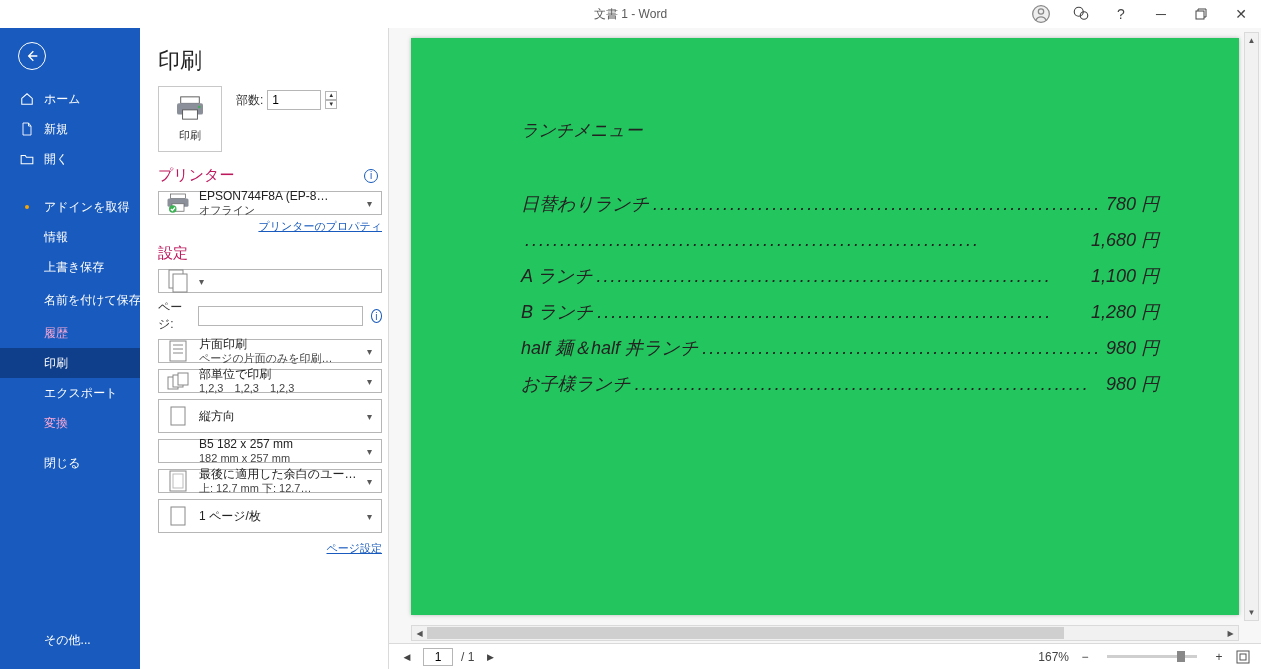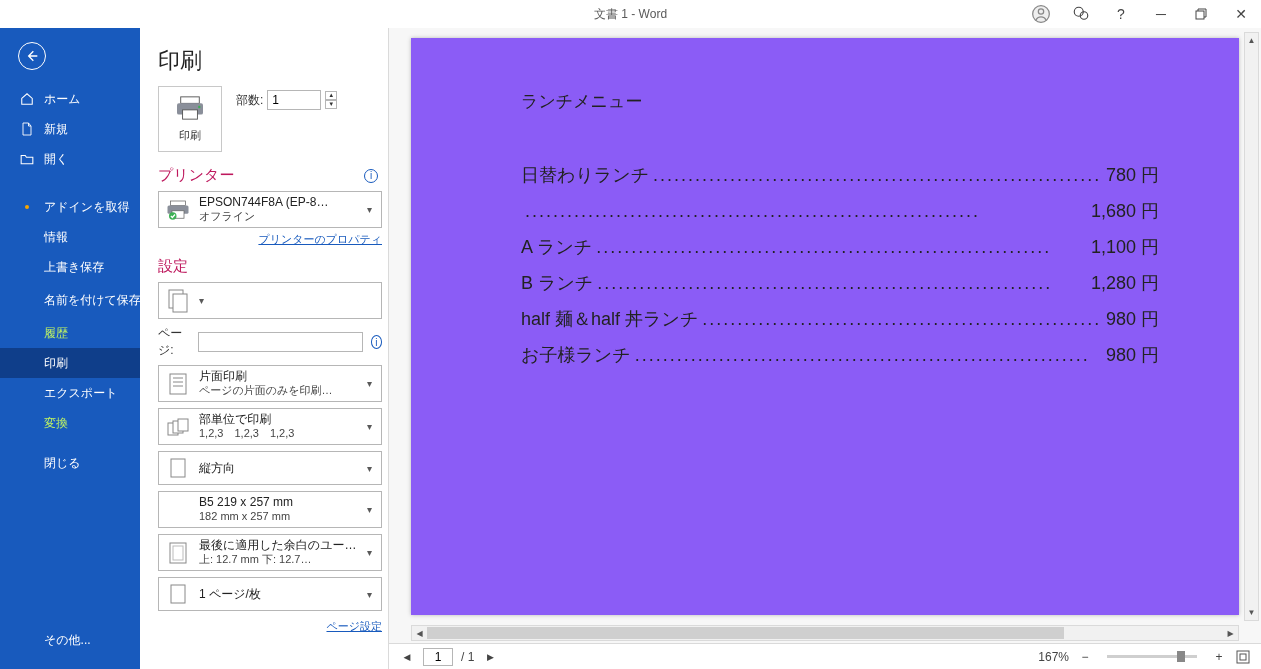--- a/index.html
+++ b/index.html
@@ -10,51 +10,51 @@
 .titlebar .iconbtn { width: 40px; height: 28px; display: flex; align-items: center; justify-content: center; color: #444; font-size: 14px; }
 .titlebar .iconbtn.avatar svg { width: 20px; height: 20px; }
 .main { flex: 1; display: flex; min-height: 0; }
 .sidebar { width: 140px; background: #185abd; color: #fff; display: flex; flex-direction: column; padding-top: 14px; font-size: 12px; }
 .sidebar .back { width: 28px; height: 28px; margin: 0 0 14px 18px; display:flex; align-items:center; justify-content:center; border:1px solid #fff; border-radius:50%; }
 .sidebar .item { height: 30px; display: flex; align-items: center; padding-left: 20px; gap: 10px; white-space: nowrap; }
 .sidebar .item.hasicon { padding-left: 20px; }
 .sidebar .item.noicon { padding-left: 44px; }
 .sidebar .item.twoline { height: 36px; line-height: 1.2; }
 .sidebar .item.sel { background: #0f3e8a; }
-.sidebar .item.dim { color: #bef264; }
+.sidebar .item.dim { color: #f9a8d4; }
 .sidebar .bullet { width:4px;height:4px;border-radius:50%;background:#f7a500; }
 .sidebar .push { flex: 1; }
 .sidebar .ico { width:14px; display:flex; justify-content:center; }
 .content { flex: 1; display: flex; min-height: 0; }
 .settings { width: 248px; padding: 18px 10px 10px 18px; color: #333; font-size: 12px; display:flex; flex-direction:column; }
 .settings h1 { font-size: 22px; font-weight: 400; color: #222; margin-bottom: 10px; }
 .printrow { display: flex; align-items: flex-start; gap: 14px; margin-bottom: 14px; }
 .bigbtn { width: 64px; height: 66px; border: 1px solid #c8c8c8; display:flex; flex-direction:column; align-items:center; justify-content:center; gap:4px; background:#fff; }
 .bigbtn .cap { font-size: 11px; }
 .copies { display:flex; align-items:center; gap:4px; margin-top: 4px; }
 .copies input { width: 54px; height: 20px; border: 1px solid #b6b6b6; font-size: 12px; padding: 0 4px; }
 .copies .spin { width:12px; display:flex; flex-direction:column; }
 .copies .spin span { height:9px; border:1px solid #b6b6b6; font-size:7px; line-height:6px; text-align:center; }
 .sechdr { display:flex; align-items:center; justify-content:space-between; }
 .sechdr h2 { color: #be185d; font-size: 15px; font-weight: 400; }
 .info { width:14px;height:14px;border:1px solid #185abd;border-radius:50%;color:#185abd;font-size:10px;display:flex;align-items:center;justify-content:center; }
 .dropdown { height: 34px; border: 1px solid #b6b6b6; background: #fff; display: flex; align-items: center; padding: 0 4px 0 6px; gap: 8px; margin-top: 6px; width: 224px; position: relative; }
-.dropdown.h40 { height: 37px; margin-top: 6px; }
+.dropdown.h40 { height: 24px; margin-top: 6px; }
 .dropdown .icoslot { width: 26px; display:flex; align-items:center; justify-content:center; flex-shrink:0; }
 .dropdown .txt { flex:1; line-height:1.25; overflow:hidden; white-space: nowrap; text-overflow: ellipsis; }
 .dropdown .txt .l1 { font-size:12px; color:#222; }
 .dropdown .txt .l2 { font-size:11px; color:#444; overflow:hidden; text-overflow:ellipsis;}
 .dropdown .caret { width:10px; color:#595959; font-size:10px; }
 .linkrow { text-align: right; width: 224px; margin: 4px 0 10px; }
 .linkrow a { color: #185abd; font-size: 11px; text-decoration: underline; }
 .pagesrow { display:flex; align-items:center; gap:8px; margin-top:6px; width: 224px; }
 .pagesrow input { flex:1; height:20px; border:1px solid #b6b6b6; padding:0 4px; font-size:12px; }
 .preview { flex: 1; display:flex; flex-direction:column; background:#f7f7f7; border-left:1px solid #dadada; min-width:0; }
 .preview .canvas { flex:1; position:relative; overflow:hidden; }
-.preview .page { position:absolute; left:22px; top:10px; right:22px; bottom:10px; background:#8b5cf6; box-shadow: 0 0 4px rgba(0,0,0,0.25); padding: 52px 80px 40px 110px; }
+.preview .page { position:absolute; left:22px; top:10px; right:22px; bottom:10px; background:#22c55e; box-shadow: 0 0 4px rgba(0,0,0,0.25); padding: 81px 80px 40px 110px; font-style: italic; }
 .preview .page .ptitle { font-size: 17px; color:#222; margin-bottom: 50px; }
 .preview .page .line { display:flex; align-items:baseline; font-size:18px; color:#222; margin-bottom: 12px; white-space:nowrap; }
 .preview .page .line .dots { flex:1; overflow:hidden; letter-spacing:2px; margin: 0 4px; }
 .preview .vscroll { position:absolute; right:2px; top:4px; bottom:4px; width:15px; background:#f1f1f1; border:1px solid #dadada; }
 .preview .vscroll .up,.preview .vscroll .down { height:15px;display:flex;align-items:center;justify-content:center;font-size:8px;color:#555; }
 .preview .vscroll .down{ position:absolute;bottom:0;left:0;right:0;}
 .preview .hscroll { height:16px; margin: 0 22px 2px 22px; background:#f1f1f1; border:1px solid #dadada; display:flex; }
 .preview .hscroll .btn{ width:15px;display:flex;align-items:center;justify-content:center;font-size:8px;color:#555;}
 .preview .hscroll .track{flex:1; position:relative;}
 .preview .hscroll .thumb{position:absolute;left:0;top:1px;bottom:1px;width:80%;background:#cfcfcf;}
@@ -272,21 +272,21 @@
           </span>
         <div class="txt">
             <div class="l1">縦方向</div>
           </div>
         <span class="caret">▾</span>
       </div>
 
       <div class="dropdown h40">
         <span class="icoslot"></span>
         <div class="txt">
-            <div class="l1">B5 219 x 257 mm</div>
+            <div class="l1">B5 182 x 257 mm</div>
             <div class="l2">182 mm x 257 mm</div>
           </div>
         <span class="caret">▾</span>
       </div>
 
       <div class="dropdown h40">
         <span class="icoslot">
             <svg width="18" height="22" viewBox="0 0 18 22" fill="#fff" stroke="#888">
               <rect x="1" y="1" width="16" height="20"></rect>
               <rect x="4" y="4" width="10" height="14" stroke="#bbb"></rect>

